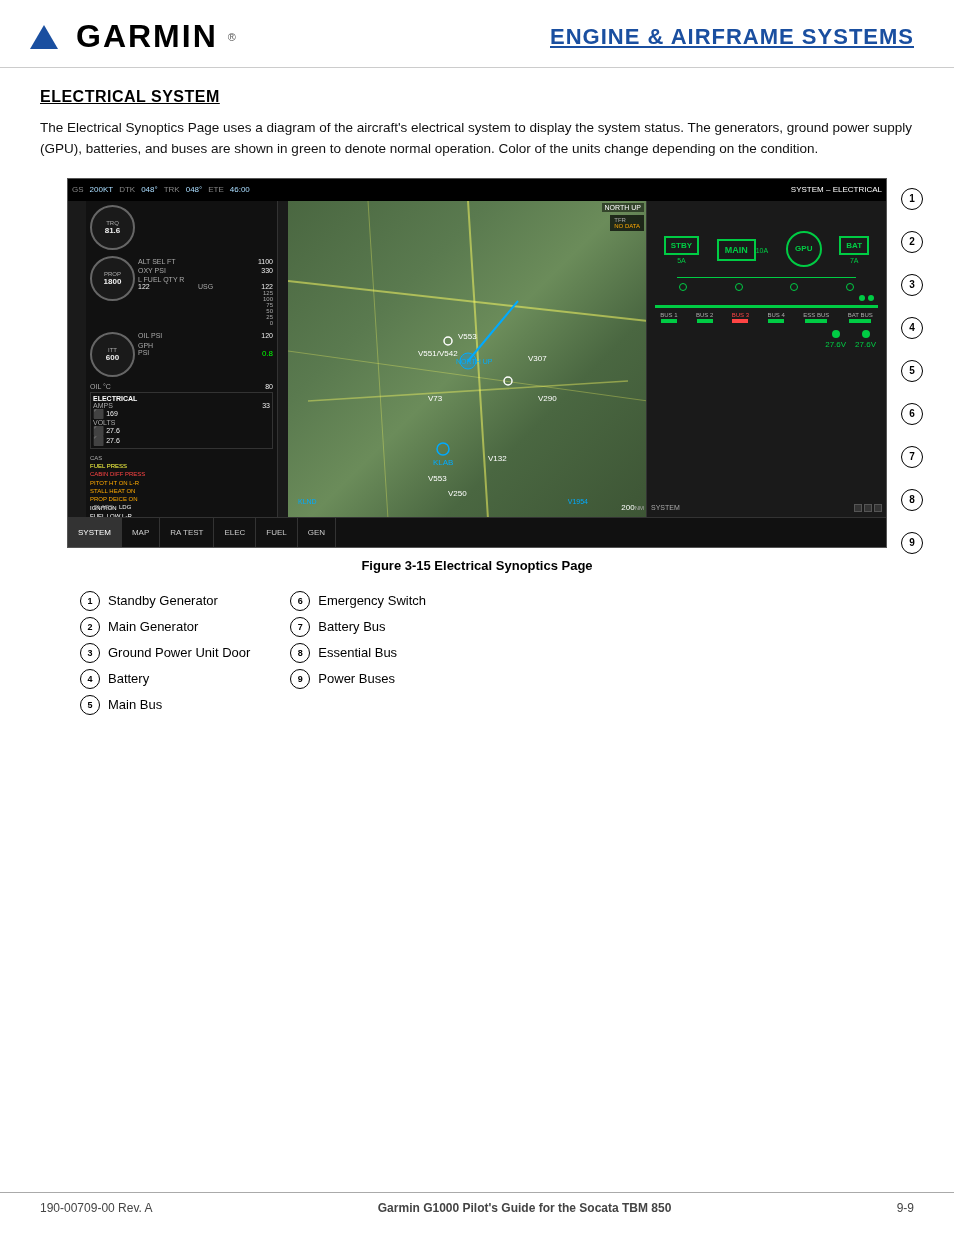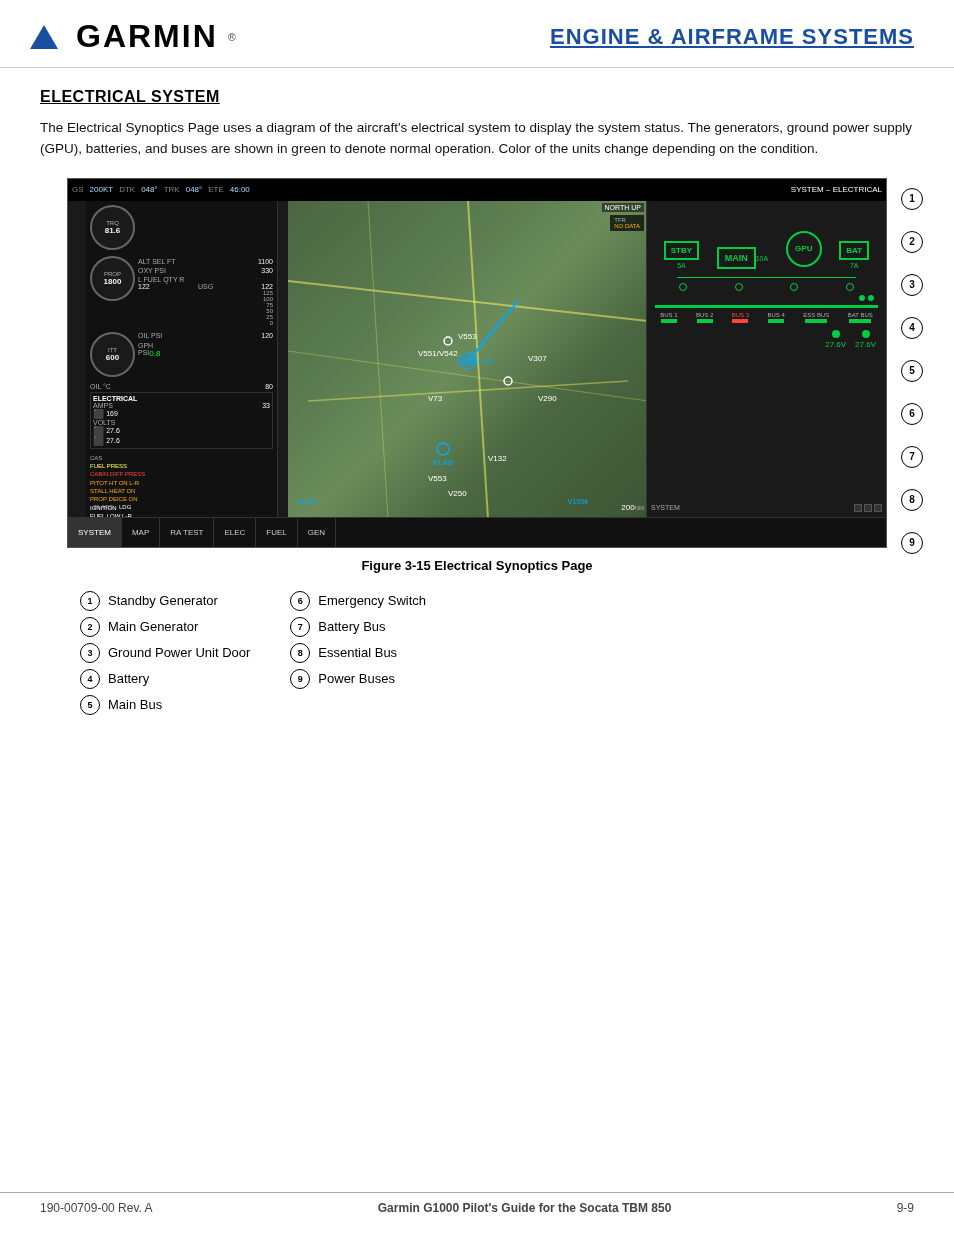--- a/index.html
+++ b/index.html
@@ -366,21 +366,21 @@
               <span class="gauge-num">600</span>
             </div>
             <div style="flex:1;font-size:7px;color:#aaa;">
               <div style="display:flex;justify-content:space-between;">
                 <span style="color:#aaa;">OIL PSI</span>
                 <span style="color:#eee;">120</span>
               </div>
               <div style="display:flex;justify-content:space-between;margin-top:3px;">
                 <span style="color:#aaa;">GPH</span>
               </div>
-              <div style="display:flex;justify-content:flex-start;">
+              <div style="display:flex;justify-content:space-between;">
                 <span style="color:#aaa;">PSI</span>
                 <span style="color:#0f0;font-size:8px;">0.8</span>
               </div>
             </div>
           </div>
 
           <div style="padding:2px 4px;margin-top:2px;">
             <div style="display:flex;justify-content:space-between;">
               <span style="color:#aaa;font-size:7px;">OIL °C</span>
               <span style="color:#eee;font-size:7px;">80</span>
@@ -477,21 +477,21 @@
           </div>
 
           <div style="position:absolute;bottom:5px;right:4px;font-size:8px;color:#fff;">200<span style="font-size:6px;color:#aaa;">NM</span></div>
 
           <div style="position:absolute;bottom:12px;left:10px;font-size:7px;color:#0af;">KLND</div>
           <div style="position:absolute;bottom:12px;right:60px;font-size:7px;color:#0af;">V1954</div>
         </div>
 
         <div class="elec-panel" style="top:22px;height:calc(100% - 52px);">
 
-          <div style="display:flex;justify-content:space-around;align-items:flex-end;padding:30px 8px 4px;">
+          <div style="display:flex;justify-content:space-around;align-items:center;padding:30px 8px 4px;">
 
             <div style="display:flex;flex-direction:column;align-items:center;">
               <div style="border:2px solid #00cc44;color:#00cc44;font-size:8px;font-weight:bold;padding:3px 5px;background:transparent;min-width:32px;text-align:center;">STBY</div>
               <div style="font-size:7px;color:#00cc44;margin-top:2px;">5A</div>
             </div>
 
             <div style="display:flex;flex-direction:row;align-items:center;">
               <div style="border:2px solid #00cc44;color:#00cc44;font-size:9px;font-weight:bold;padding:4px 6px;background:transparent;">MAIN</div>
               <div style="font-size:7px;color:#00cc44;margin-top:2px;">10A</div>
             </div>

